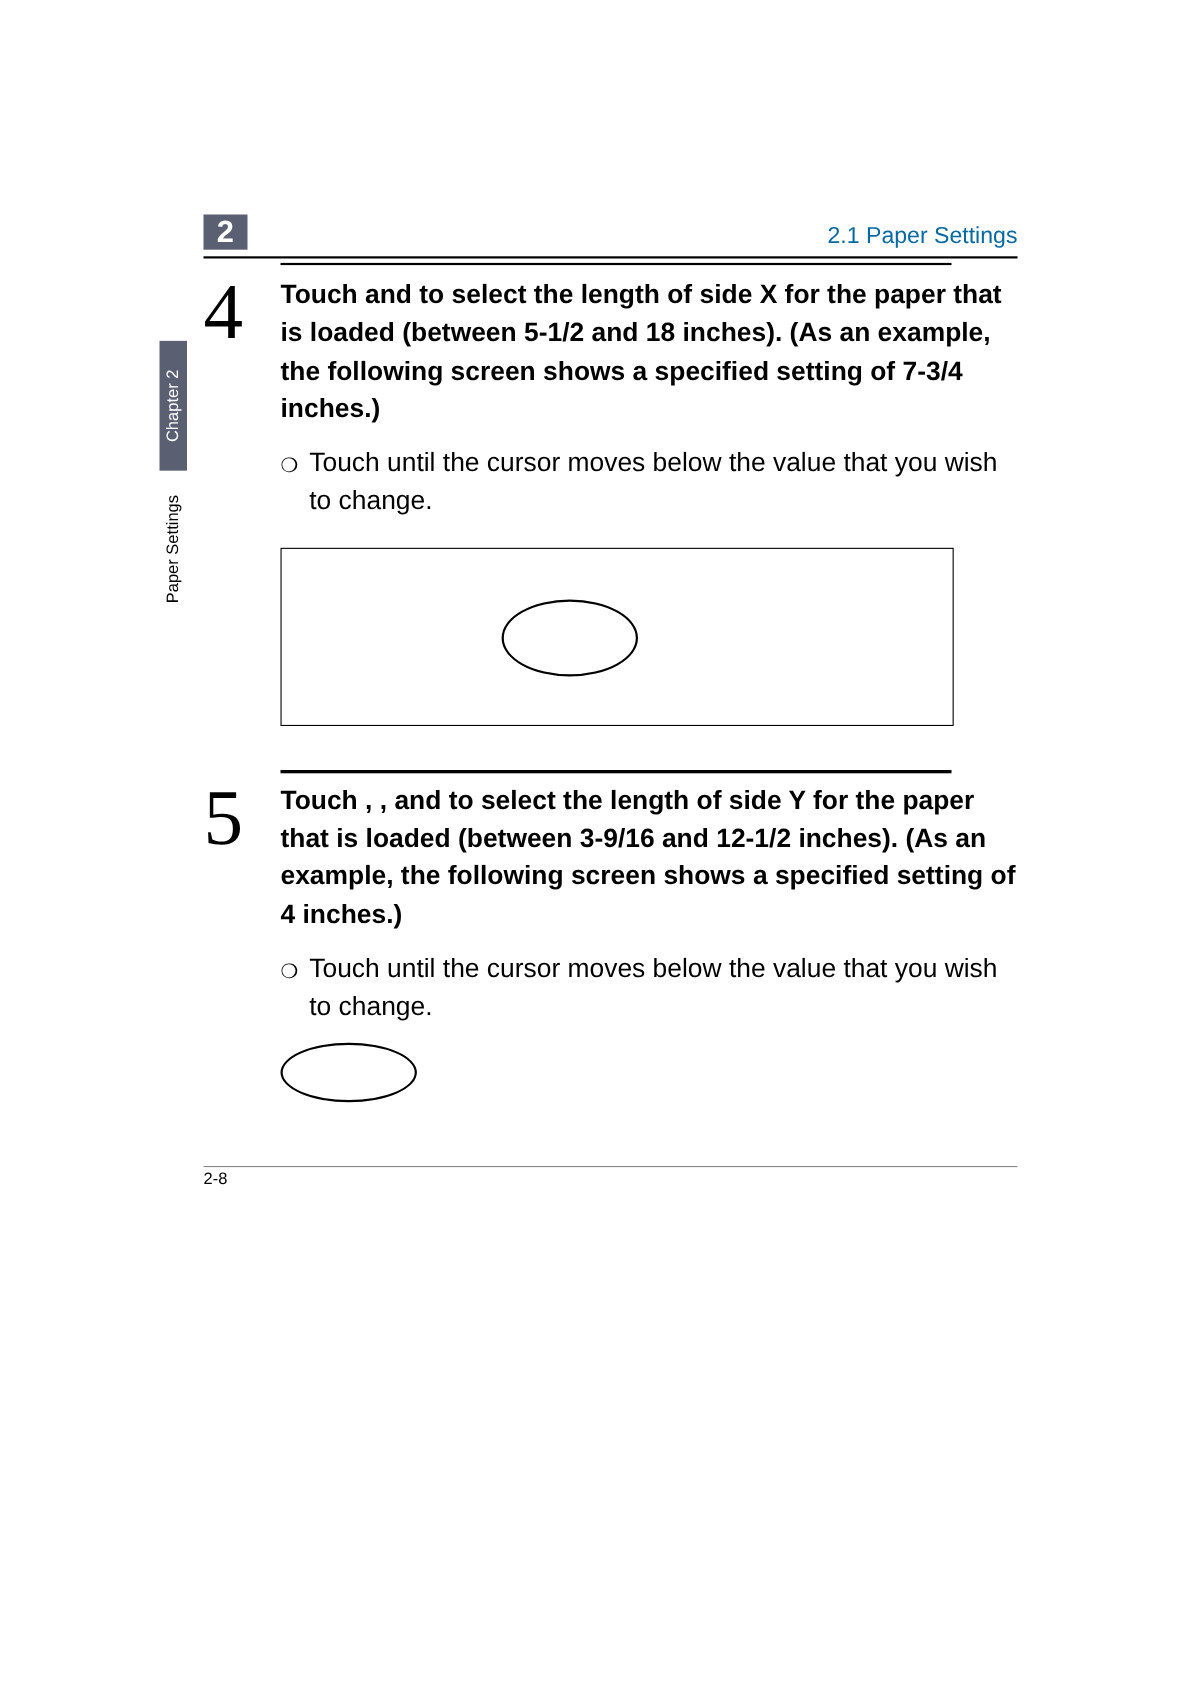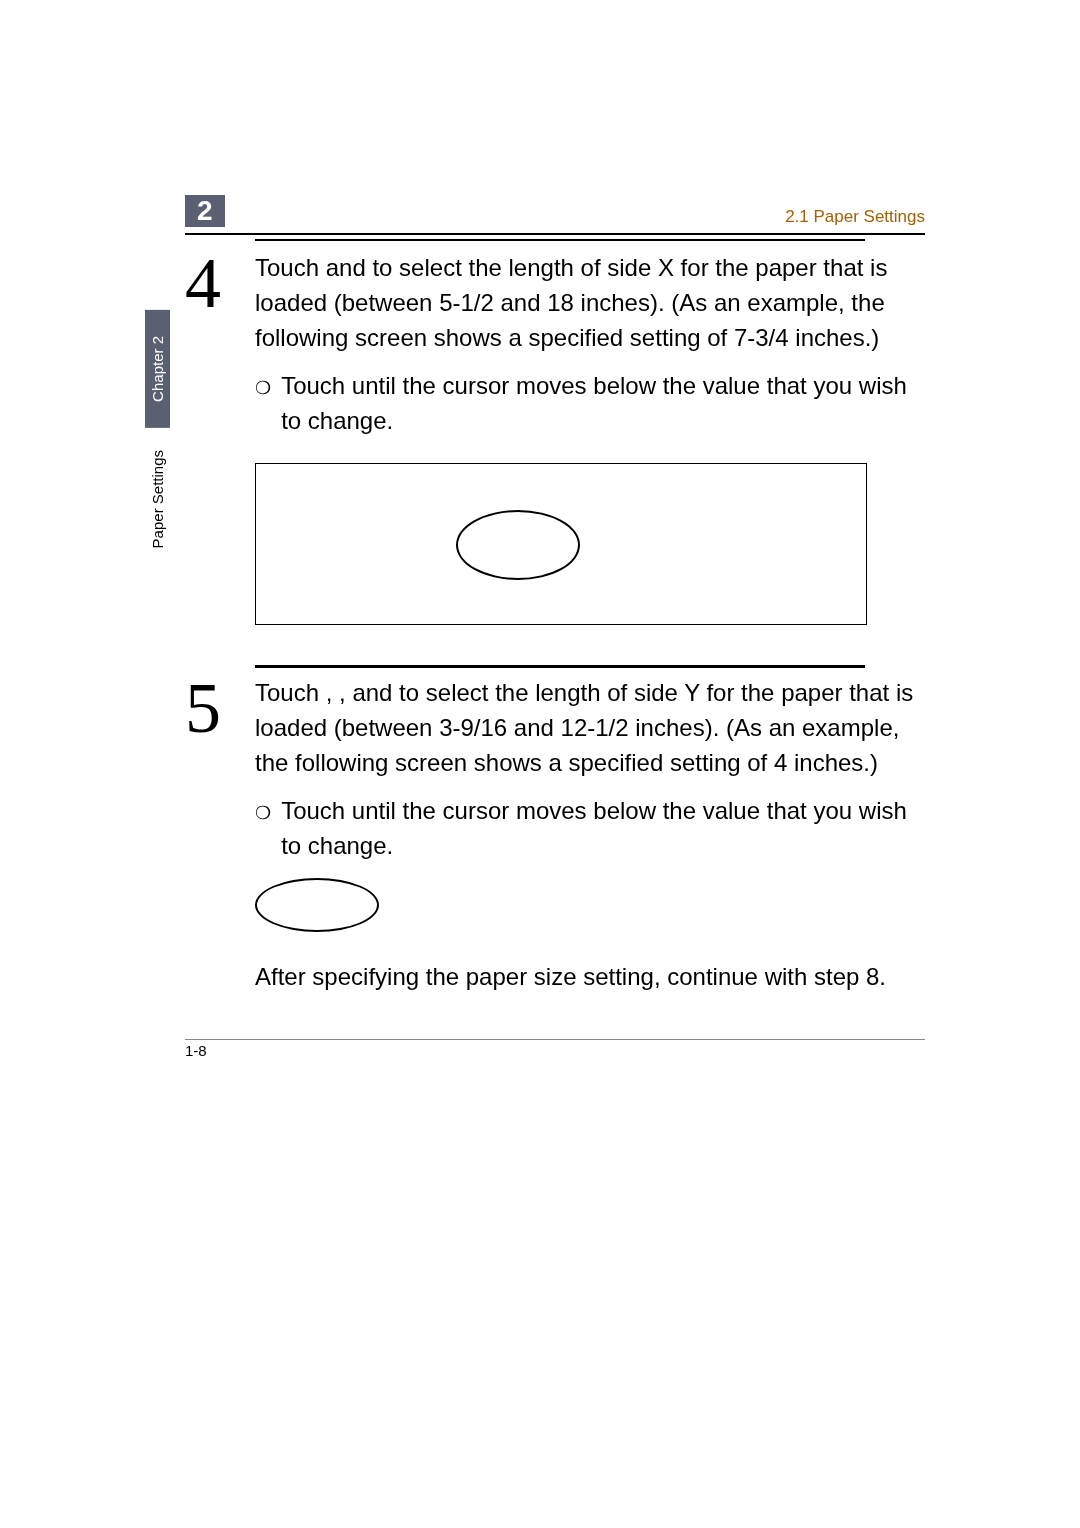--- a/index.html
+++ b/index.html
@@ -26,22 +26,22 @@
   .chapter-box {
     background: #5a5f72;
     color: #fff;
     font-weight: bold;
     font-size: 28px;
     padding: 2px 12px 2px 12px;
     line-height: 1;
   }
   .header-title {
     margin-left: auto;
-    font-size: 17px;
-    color: #a16207;
+    font-size: 21px;
+    color: #0369a1;
   }
   .header-rule {
     border: none;
     border-top: 2px solid #000;
     margin: 0 0 4px 0;
   }
   .thin-rule-top {
     border: none;
     border-top: 3px solid #000;
     margin: 0 0 10px 0;
@@ -58,21 +58,21 @@
     width: 70px;
     flex: 0 0 70px;
     text-align: left;
     margin-top: 4px;
   }
   .step-body {
     flex: 1;
     font-size: 24px;
     line-height: 1.45;
   }
-  .step-body p { margin: 0 0 14px 0; }
+  .step-body p { margin: 0 0 14px 0; font-weight: bold; }
   .sub {
     display: flex;
     align-items: flex-start;
     margin: 0 0 14px 0;
   }
   .circ {
     font-size: 18px;
     margin-right: 10px;
     margin-top: 6px;
   }
@@ -186,20 +186,19 @@
     <div class="step-num">5</div>
     <div class="step-body">
       <p>Touch          ,          , and         to select the length of side Y for the paper that is loaded (between 3-9/16 and 12-1/2 inches). (As an example, the following screen shows a specified setting of 4 inches.)</p>
       <div class="sub">
         <span class="circ">❍</span>
         <span>Touch           until the cursor moves below the value that you wish to change.</span>
       </div>
       <div class="ellipse2-wrap">
         <span class="ellipse2"></span>
       </div>
-      <p>After specifying the paper size setting, continue with step 8.</p>
     </div>
   </div>
 
   <hr class="footer-rule">
-  <div class="footer-num">1-8</div>
+  <div class="footer-num">2-8</div>
 
 </div>
 
 </body></html>

